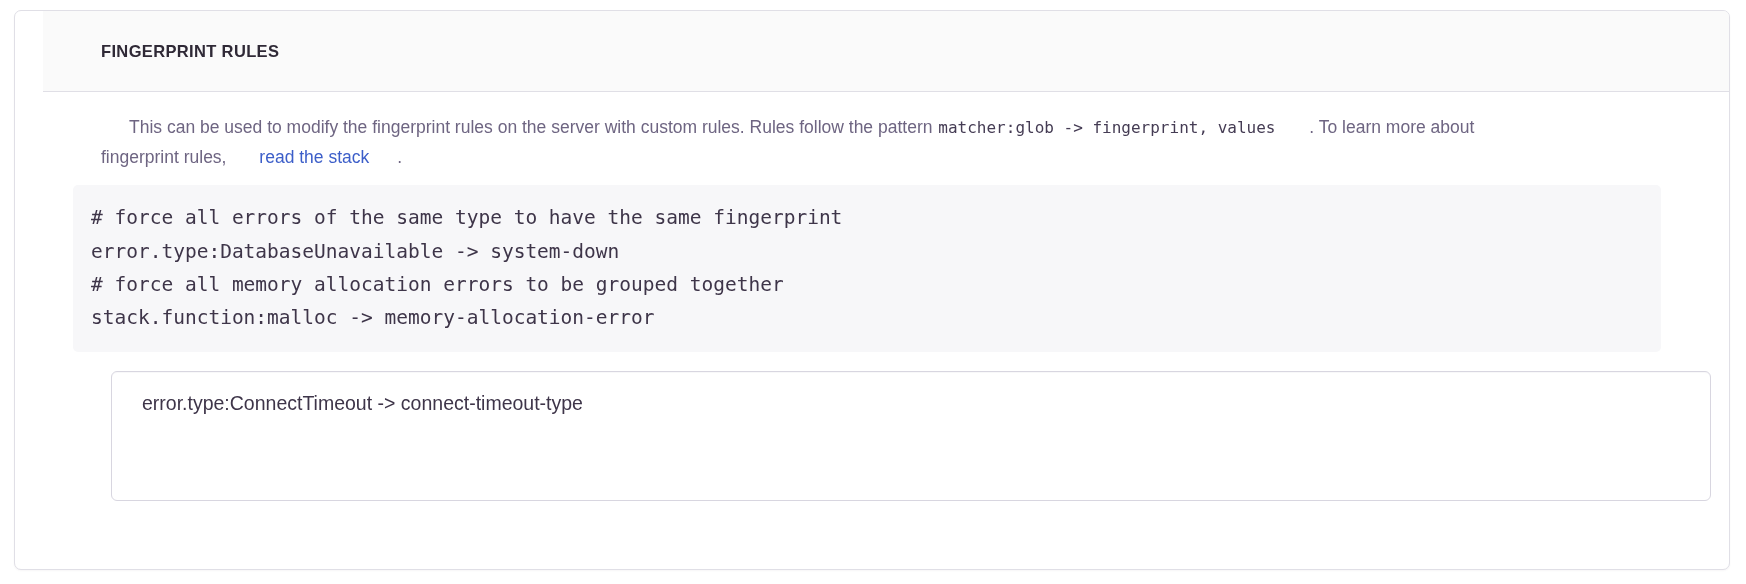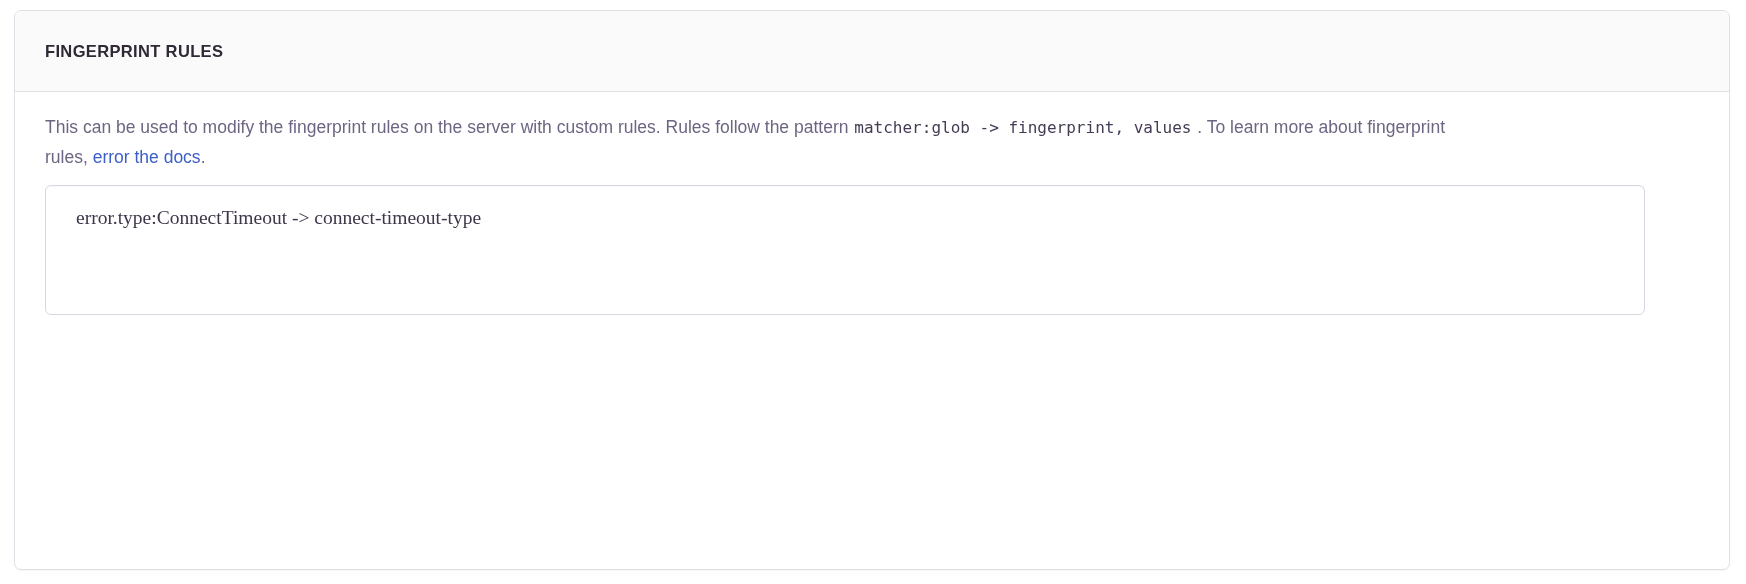--- a/index.html
+++ b/index.html
@@ -1,15 +1,15 @@
 <!DOCTYPE html>
 <html><head>
 <meta charset="utf-8">
 <style>
-  * { box-sizing: border-box; }
+  * { box-sizing: border-box; padding-left: 28px; }
   html, body {
     margin: 0;
     padding: 0;
   }
   body {
     width: 1746px;
     height: 584px;
     background: #ffffff;
     font-family: "Liberation Sans", sans-serif;
     -webkit-font-smoothing: antialiased;
@@ -94,41 +94,46 @@
   }
 
   .rules-textarea {
     display: block;
     width: 1600px;
     height: 130px;
     border: 1px solid #d8d6e0;
     border-radius: 6px;
     background: #ffffff;
     padding: 16px 18px 16px 30px;
-    font-family: Liberation Serif, serif;
+    font-family: Liberation Sans, sans-serif;
     font-size: 19.5px;
     line-height: 1.6;
     color: #3e3549;
     resize: none;
     outline: none;
     box-shadow: inset 0 1px 1px rgba(43, 34, 51, 0.03);
+    margin-left: 38px;
   }
 </style>
 </head>
 <body>
 
 <div class="page-wrap">
   <section class="panel">
 
     <div class="panel-header">
       <h2 class="panel-title">FINGERPRINT RULES</h2>
     </div>
 
     <div class="panel-body">
 
-      <p class="description"><span>This can be used to modify the fingerprint rules on the server with custom rules. Rules follow the pattern </span><code>matcher:glob -&gt; fingerprint, values</code><span> . To learn more about fingerprint rules, </span><a href="#" class="docs-link">error the docs</a><span>.</span></p>
+      <p class="description"><span>This can be used to modify the fingerprint rules on the server with custom rules. Rules follow the pattern </span><code>matcher:glob -&gt; fingerprint, values</code><span> . To learn more about fingerprint rules, </span><a href="#" class="docs-link">read the stack</a><span>.</span></p>
 
+      <pre class="code-example"># force all errors of the same type to have the same fingerprint
+error.type:DatabaseUnavailable -&gt; system-down
+# force all memory allocation errors to be grouped together
+stack.function:malloc -&gt; memory-allocation-error</pre>
 
       <textarea class="rules-textarea" spellcheck="false" placeholder="" style="">error.type:ConnectTimeout -&gt; connect-timeout-type</textarea>
 
     </div>
   </section>
 </div>
 
 </body></html>

